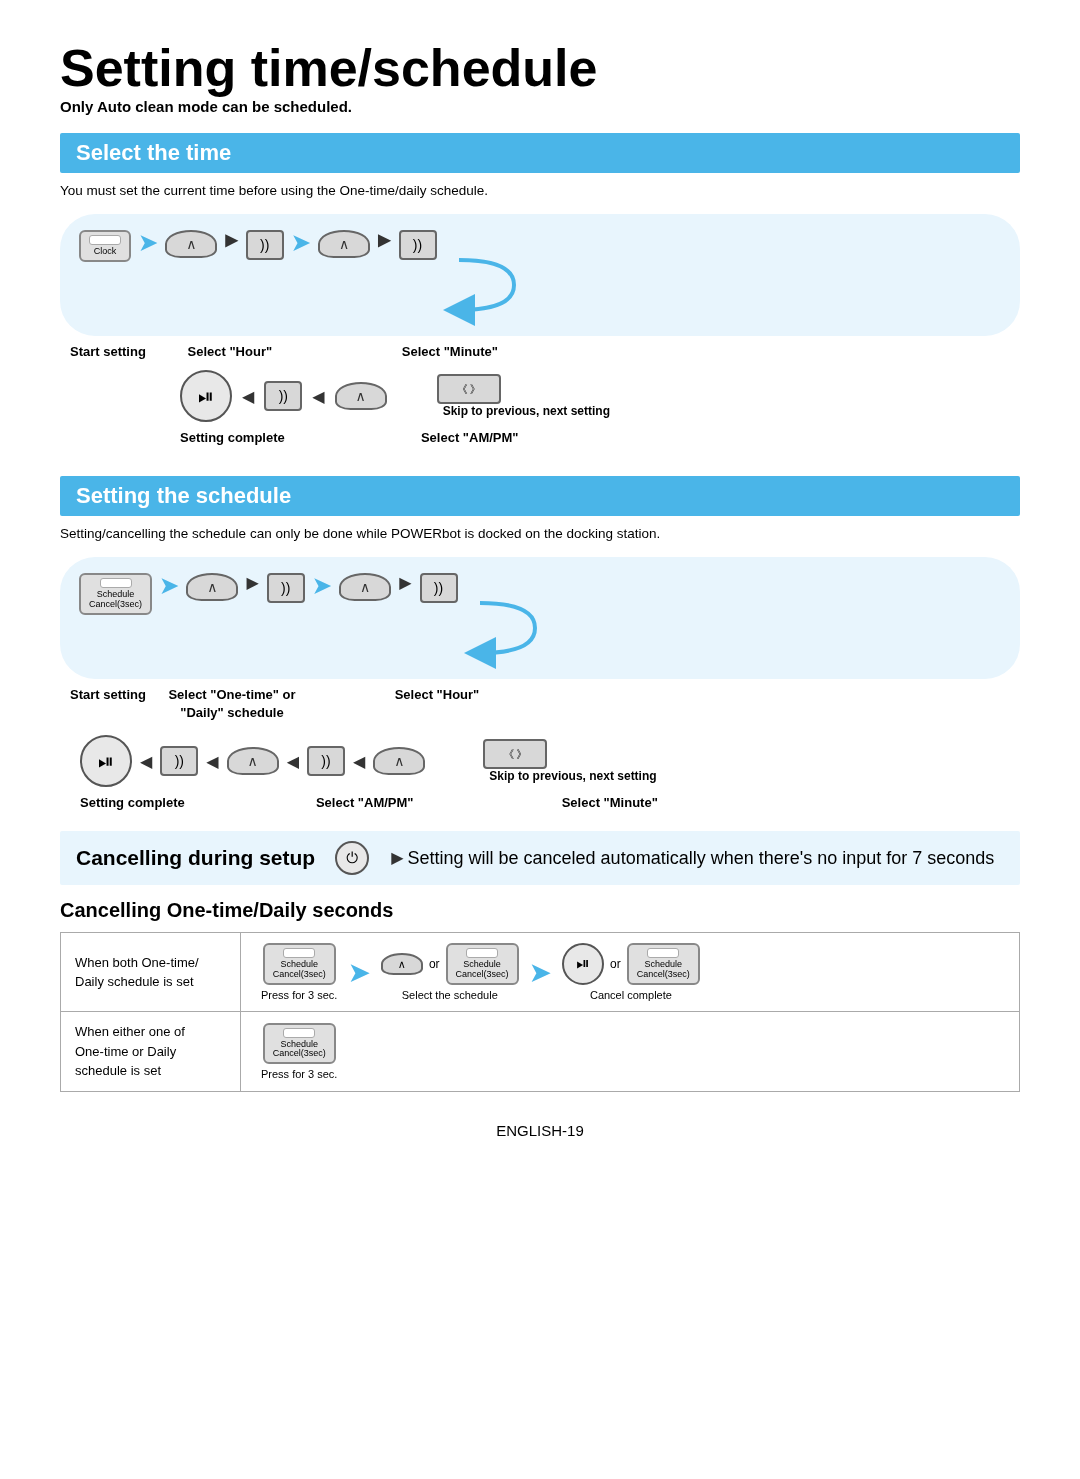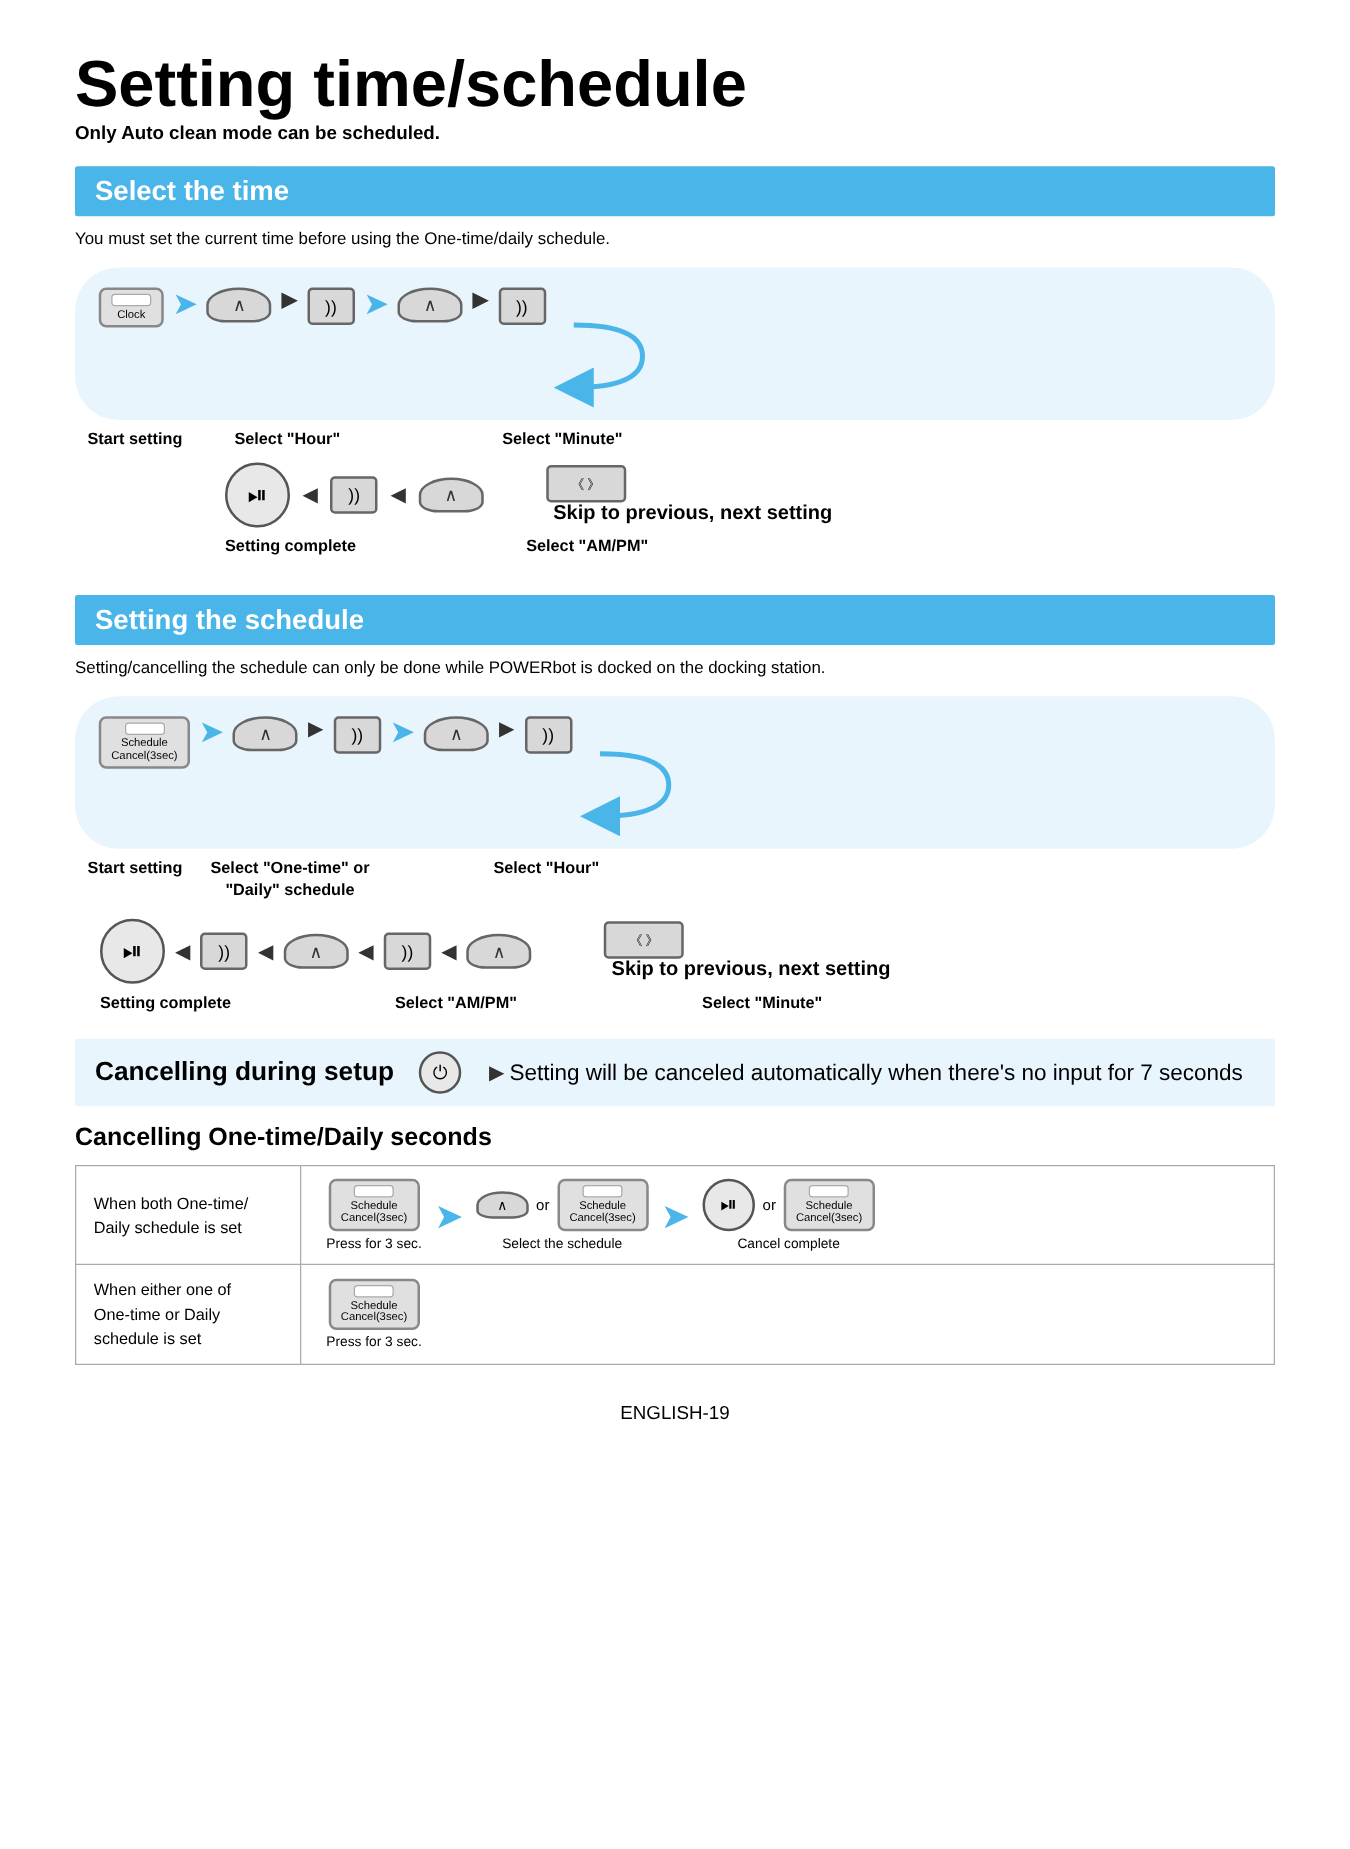--- a/index.html
+++ b/index.html
@@ -274,21 +274,21 @@
       gap: 8px;
       position: relative;
     }
 
     .flow-block-wrap {
       position: relative;
       margin-bottom: 8px;
     }
 
     .skip-label {
-      font-size: 16px;
+      font-size: 12px;
       font-weight: bold;
       margin-left: 6px;
       text-align: center;
     }
 
     .arrow-right-blue {
       font-size: 28px;
       color: #4ab5e8;
     }
 

